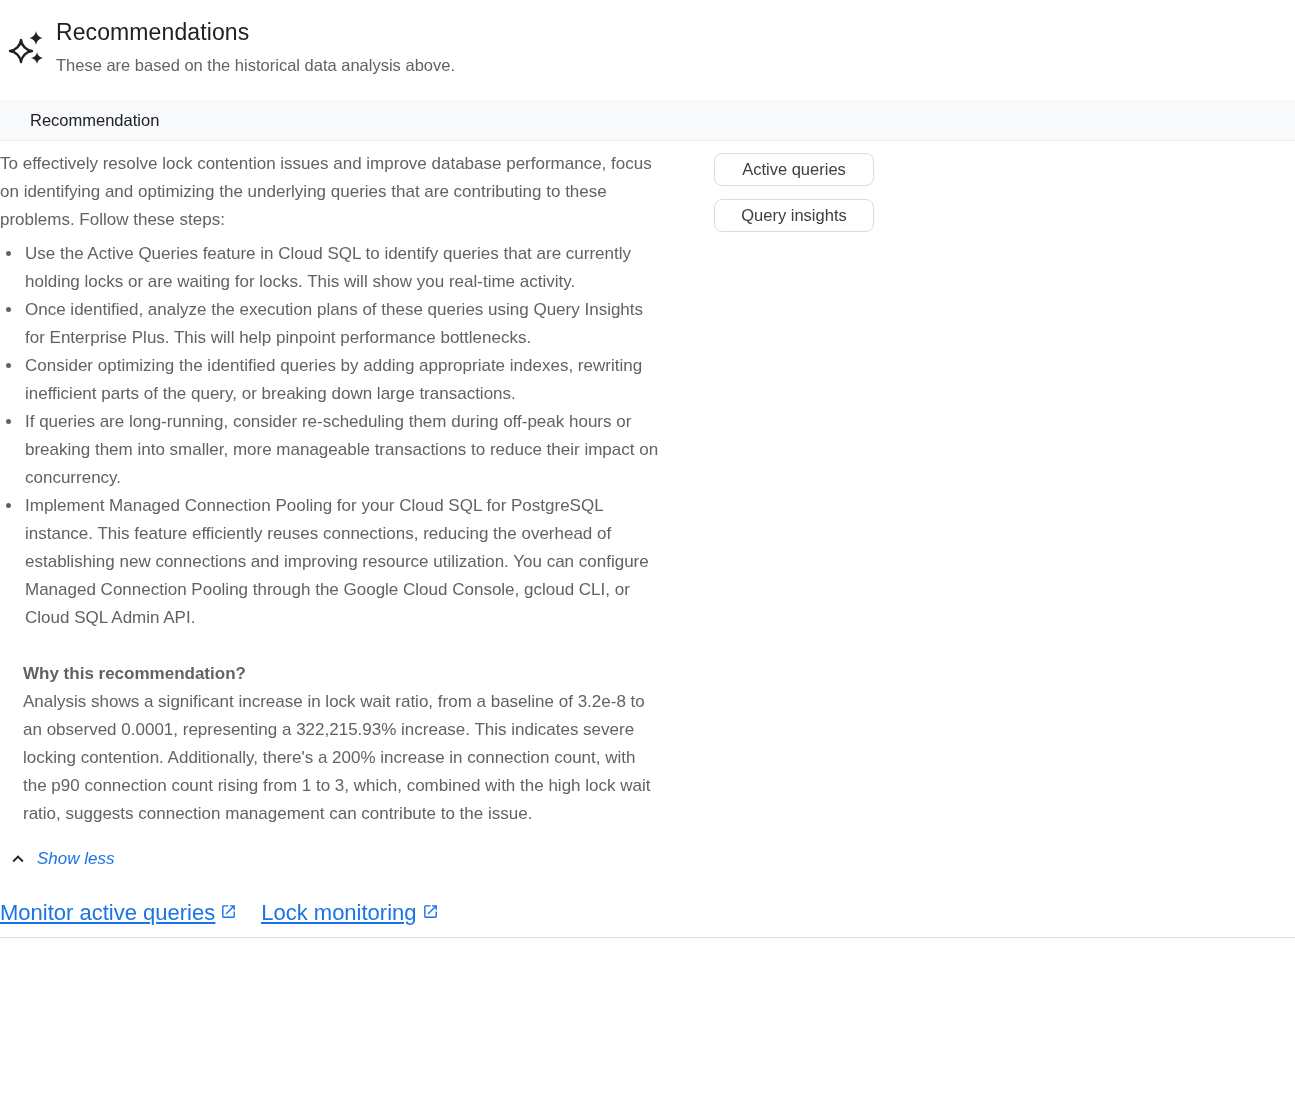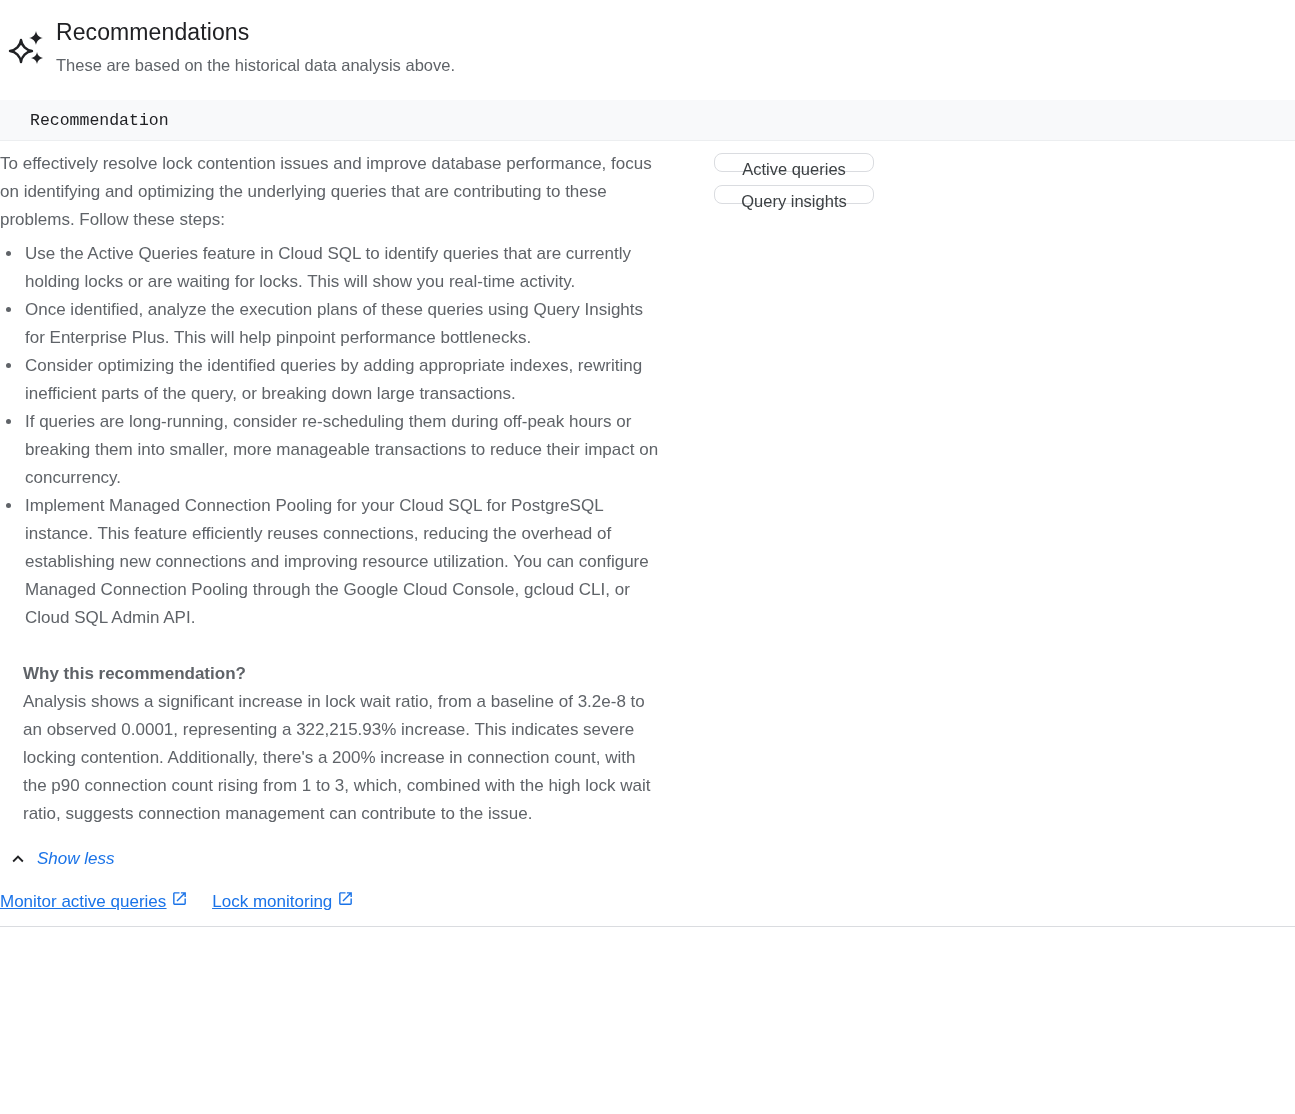--- a/index.html
+++ b/index.html
@@ -44,21 +44,21 @@
   .thead {
     display: flex;
     align-items: center;
     height: 41px;
     background: #f8f9fa;
     border-bottom: 1px solid #eceef0;
     font-size: 16.5px;
     font-weight: 500;
     color: #202124;
   }
-  .col-rec  { width: 331px; padding-left: 30px; padding-right: 8px; font-family: Liberation Mono, monospace; }
+  .col-rec  { width: 331px; padding-left: 30px; padding-right: 8px; }
   .col-det  { width: 660px; }
   .col-actions { flex: 1; padding-left: 54px; }
 
   .trow {
     display: flex;
     align-items: flex-start;
     padding: 9px 0 10px 0;
     border-bottom: 1px solid #dadce0;
     font-size: 17px;
     line-height: 28px;
@@ -92,44 +92,44 @@
     color: #1a73e8;
     cursor: pointer;
     font-style: italic;
   }
   .show-less svg { display: block; }
 
   .links-row {
     display: flex;
     flex-wrap: wrap;
     column-gap: 24px;
-    margin-top: 8px;
+    margin-top: 19px;
     max-width: 600px;
-    font-size: 17px;
+    font-size: 22px;
     line-height: 29px;
     text-decoration: underline;
   }
   .ext-link {
     display: inline-flex;
     align-items: center;
     gap: 5px;
     color: #1a73e8;
     text-decoration: underline;
     cursor: pointer;
     white-space: nowrap;
   }
   .ext-link svg { flex: 0 0 auto; }
 
   
   .chip {
     display: block;
     width: fit-content;
     min-width: 160px;
     text-align: center;
-    height: 19px;
+    height: 33px;
     line-height: 31px;
     padding: 0 17px;
     margin: 0 0 13px 0;
     background: #ffffff;
     border: 1px solid #dadce0;
     border-radius: 8px;
     font-family: "Liberation Sans", sans-serif;
     font-size: 16.5px;
     color: #3c4043;
     cursor: pointer;

